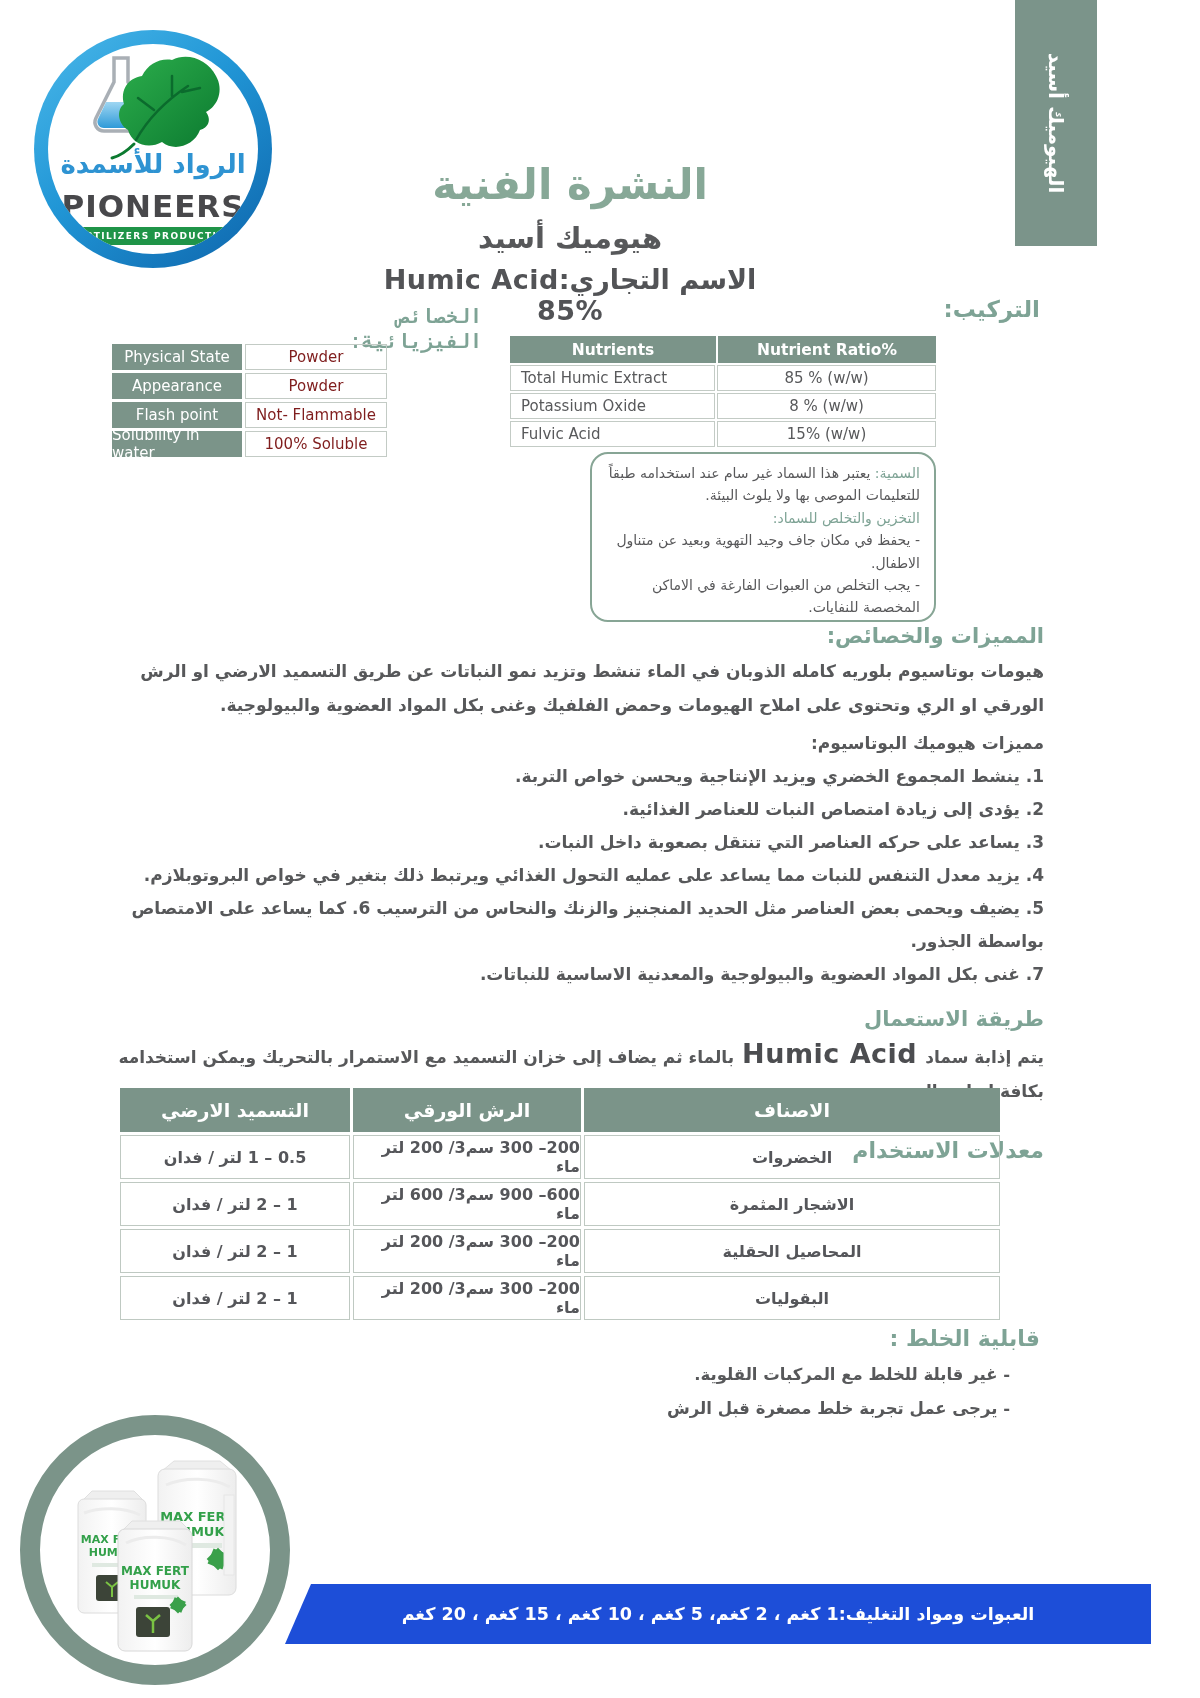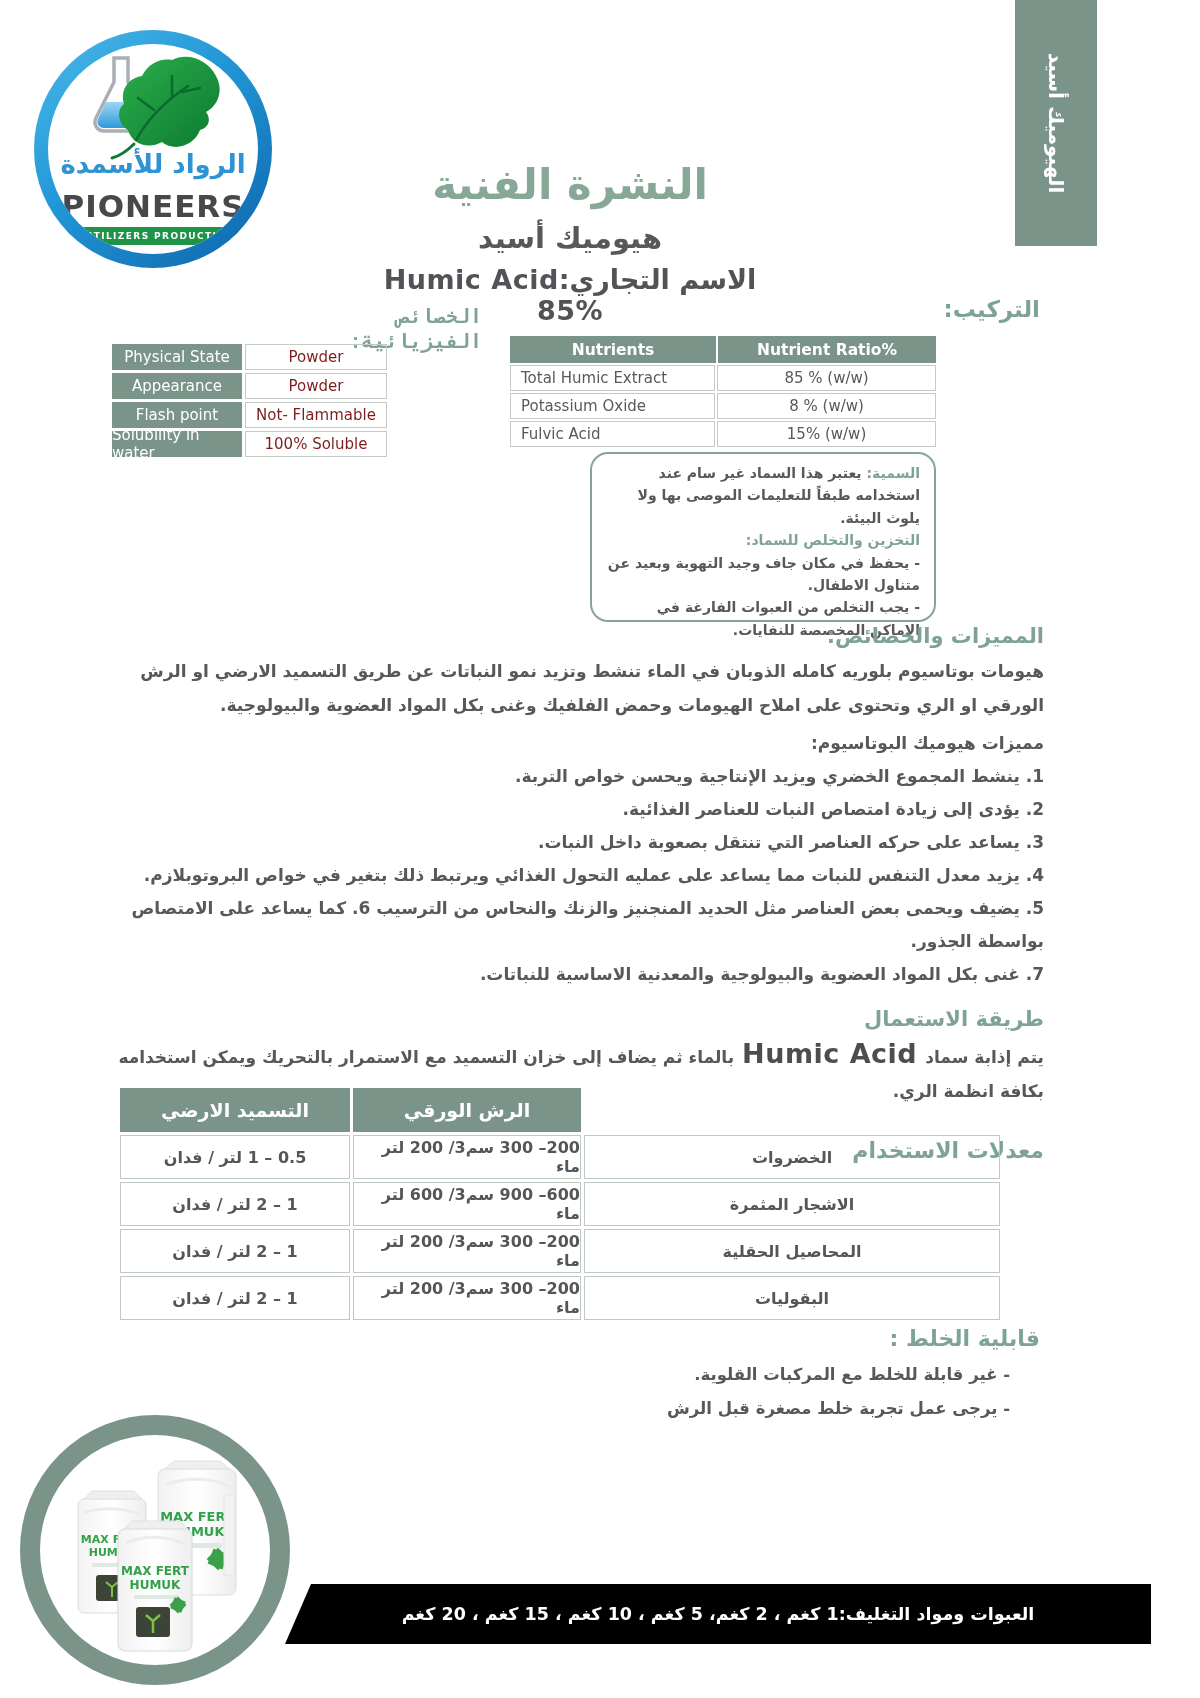--- a/index.html
+++ b/index.html
@@ -52,21 +52,21 @@
   .nut-c1{width:206px;} .nut-c2{width:218px;}
   .nut-row{display:flex;gap:2px;margin-bottom:2px;}
   .nut-row div{height:24px;border:1px solid #c3cbc5;color:#58595b;font-size:15px;
                display:flex;align-items:center;}
   .nut-row .nut-c1{justify-content:flex-start;padding-left:10px;width:194px;}
   .nut-row .nut-c2{justify-content:center;}
 
   
   .safety-box{position:absolute;left:590px;top:452px;width:346px;height:170px;box-sizing:border-box;
               border:2px solid #87a595;border-radius:18px;padding:8px 14px;direction:rtl;
-              text-align:right;font-size:14px;font-weight:bold;color:#58585a;line-height:1.6;}
+              text-align:right;font-size:14px;font-weight:normal;color:#58585a;line-height:1.6;}
   .safety-box p{margin:0;}
   .green-label{color:#7ea395;}
 
   
   .main-text{position:absolute;left:100px;top:624px;width:944px;direction:rtl;text-align:right;}
   .sec-heading{font-size:21px;margin:0 0 6px;}
   .intro{font-size:17px;font-weight:bold;line-height:34px;margin:0;}
   .sub-head{font-size:17px;font-weight:bold;line-height:34px;margin:4px 0 0;}
   .feat-item{font-size:17px;font-weight:bold;line-height:33px;margin:0;}
   .method-heading{margin-top:16px;}
@@ -82,21 +82,21 @@
   .rates-row{display:grid;grid-template-columns:230px 228px 416px;gap:3px;margin-bottom:3px;}
   .rates-row div{height:42px;border:1px solid #bfc9c2;color:#55565a;font-size:16px;font-weight:bold;
                  display:flex;align-items:center;justify-content:center;direction:rtl;}
 
   
   .mixing{position:absolute;right:160px;top:1326px;direction:rtl;text-align:right;}
   .mixing h3{margin:0 0 10px;font-size:22px;}
   .mix-item{margin:0 30px 6px 0;font-size:16.5px;font-weight:bold;line-height:28px;}
 
   
-  .pack-bar{position:absolute;left:285px;top:1584px;width:866px;height:60px;background:#000000;
+  .pack-bar{position:absolute;left:285px;top:1584px;width:866px;height:60px;background:#1d4ed8;
             clip-path:polygon(26px 0,100% 0,100% 100%,0 100%);
             display:flex;align-items:center;justify-content:center;}
   .pack-bar span{color:#fff;font-size:17.5px;font-weight:bold;direction:rtl;}
 
   
   .photo-circle{position:absolute;left:20px;top:1415px;width:270px;height:270px;box-sizing:border-box;
                 border:20px solid #7b9489;border-radius:50%;background:#fff;overflow:hidden;}
 </style>
 </head>
 <body>
@@ -208,20 +208,21 @@
     <p class="method-line">
       <span>يتم إذابة سماد</span><span class="product">Humic Acid</span><span>بالماء ثم يضاف إلى خزان التسميد مع الاستمرار بالتحريك ويمكن استخدامه بكافة انظمة الري.</span>
     </p>
     <h2 class="sec-heading sage-heading rates-heading">معدلات الاستخدام</h2>
   </div>
 
   <div class="rates-table">
     <div class="rates-head">
       <div>التسميد الارضي</div>
       <div>الرش الورقي</div>
+      <div>الاصناف</div>
     </div>
     <div class="rates-row">
       <div>0.5 – 1 لتر / فدان</div>
       <div>200– 300 سم3/ 200 لتر ماء</div>
       <div>الخضروات</div>
     </div>
     <div class="rates-row">
       <div>1 – 2 لتر / فدان</div>
       <div>600– 900 سم3/ 600 لتر ماء</div>
       <div>الاشجار المثمرة</div>

